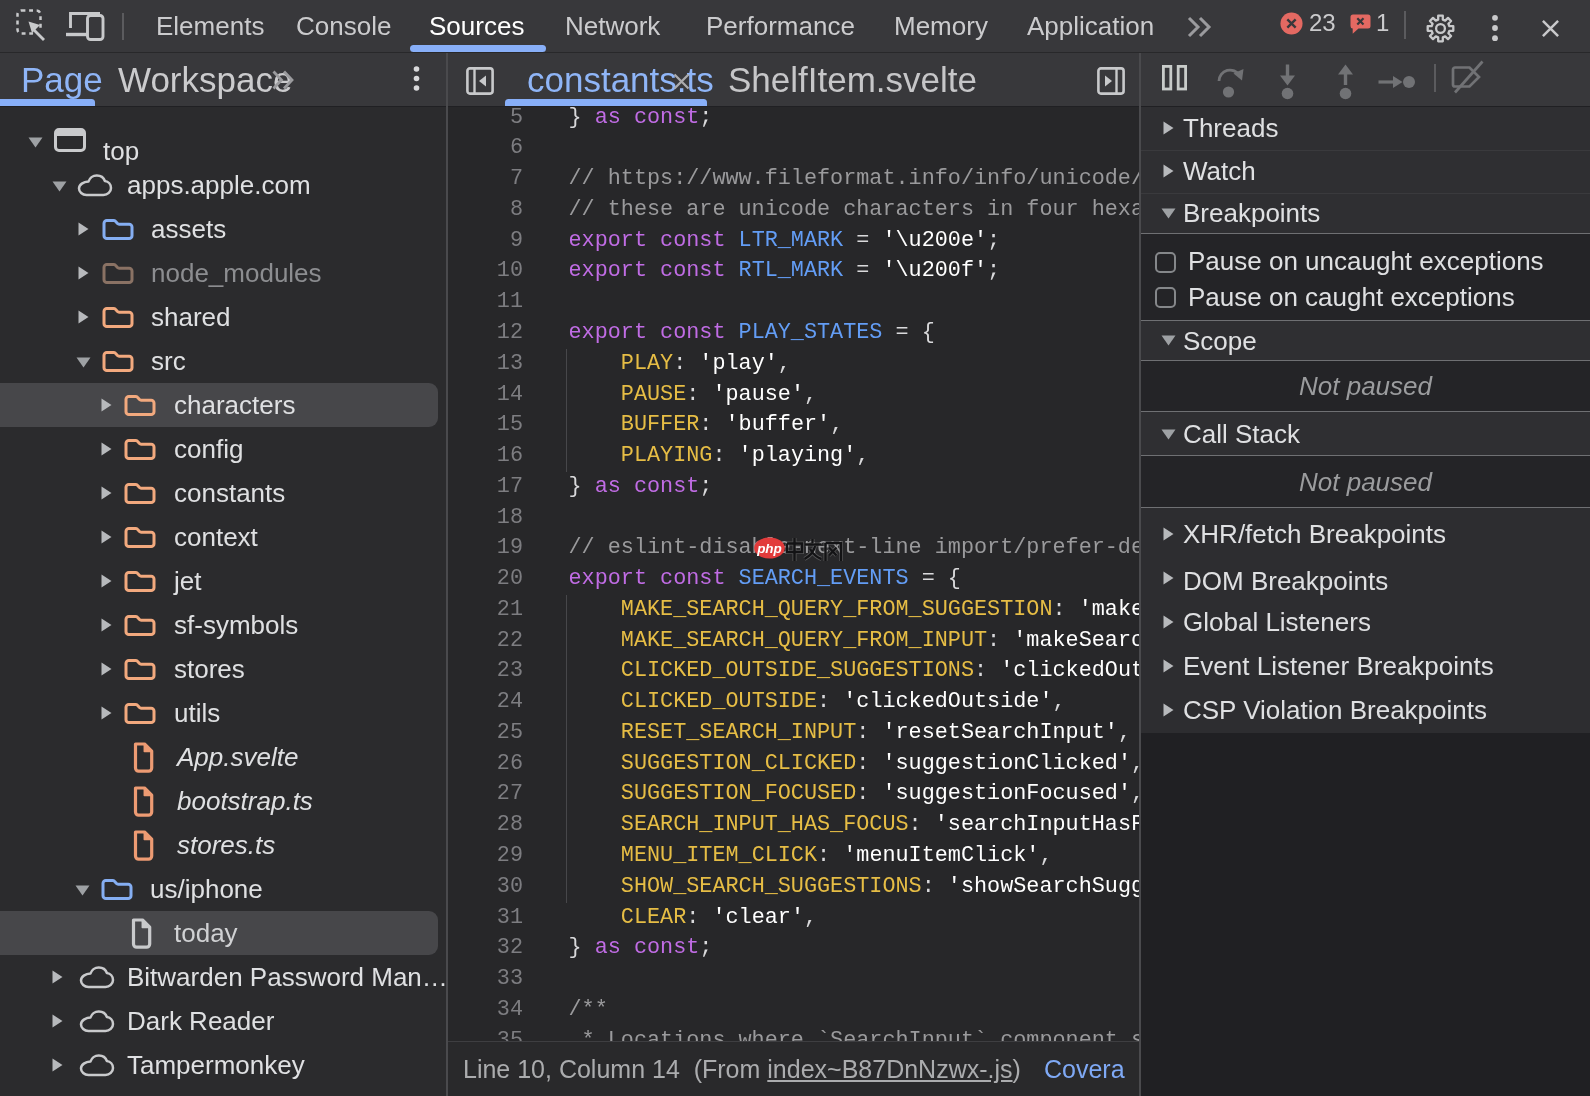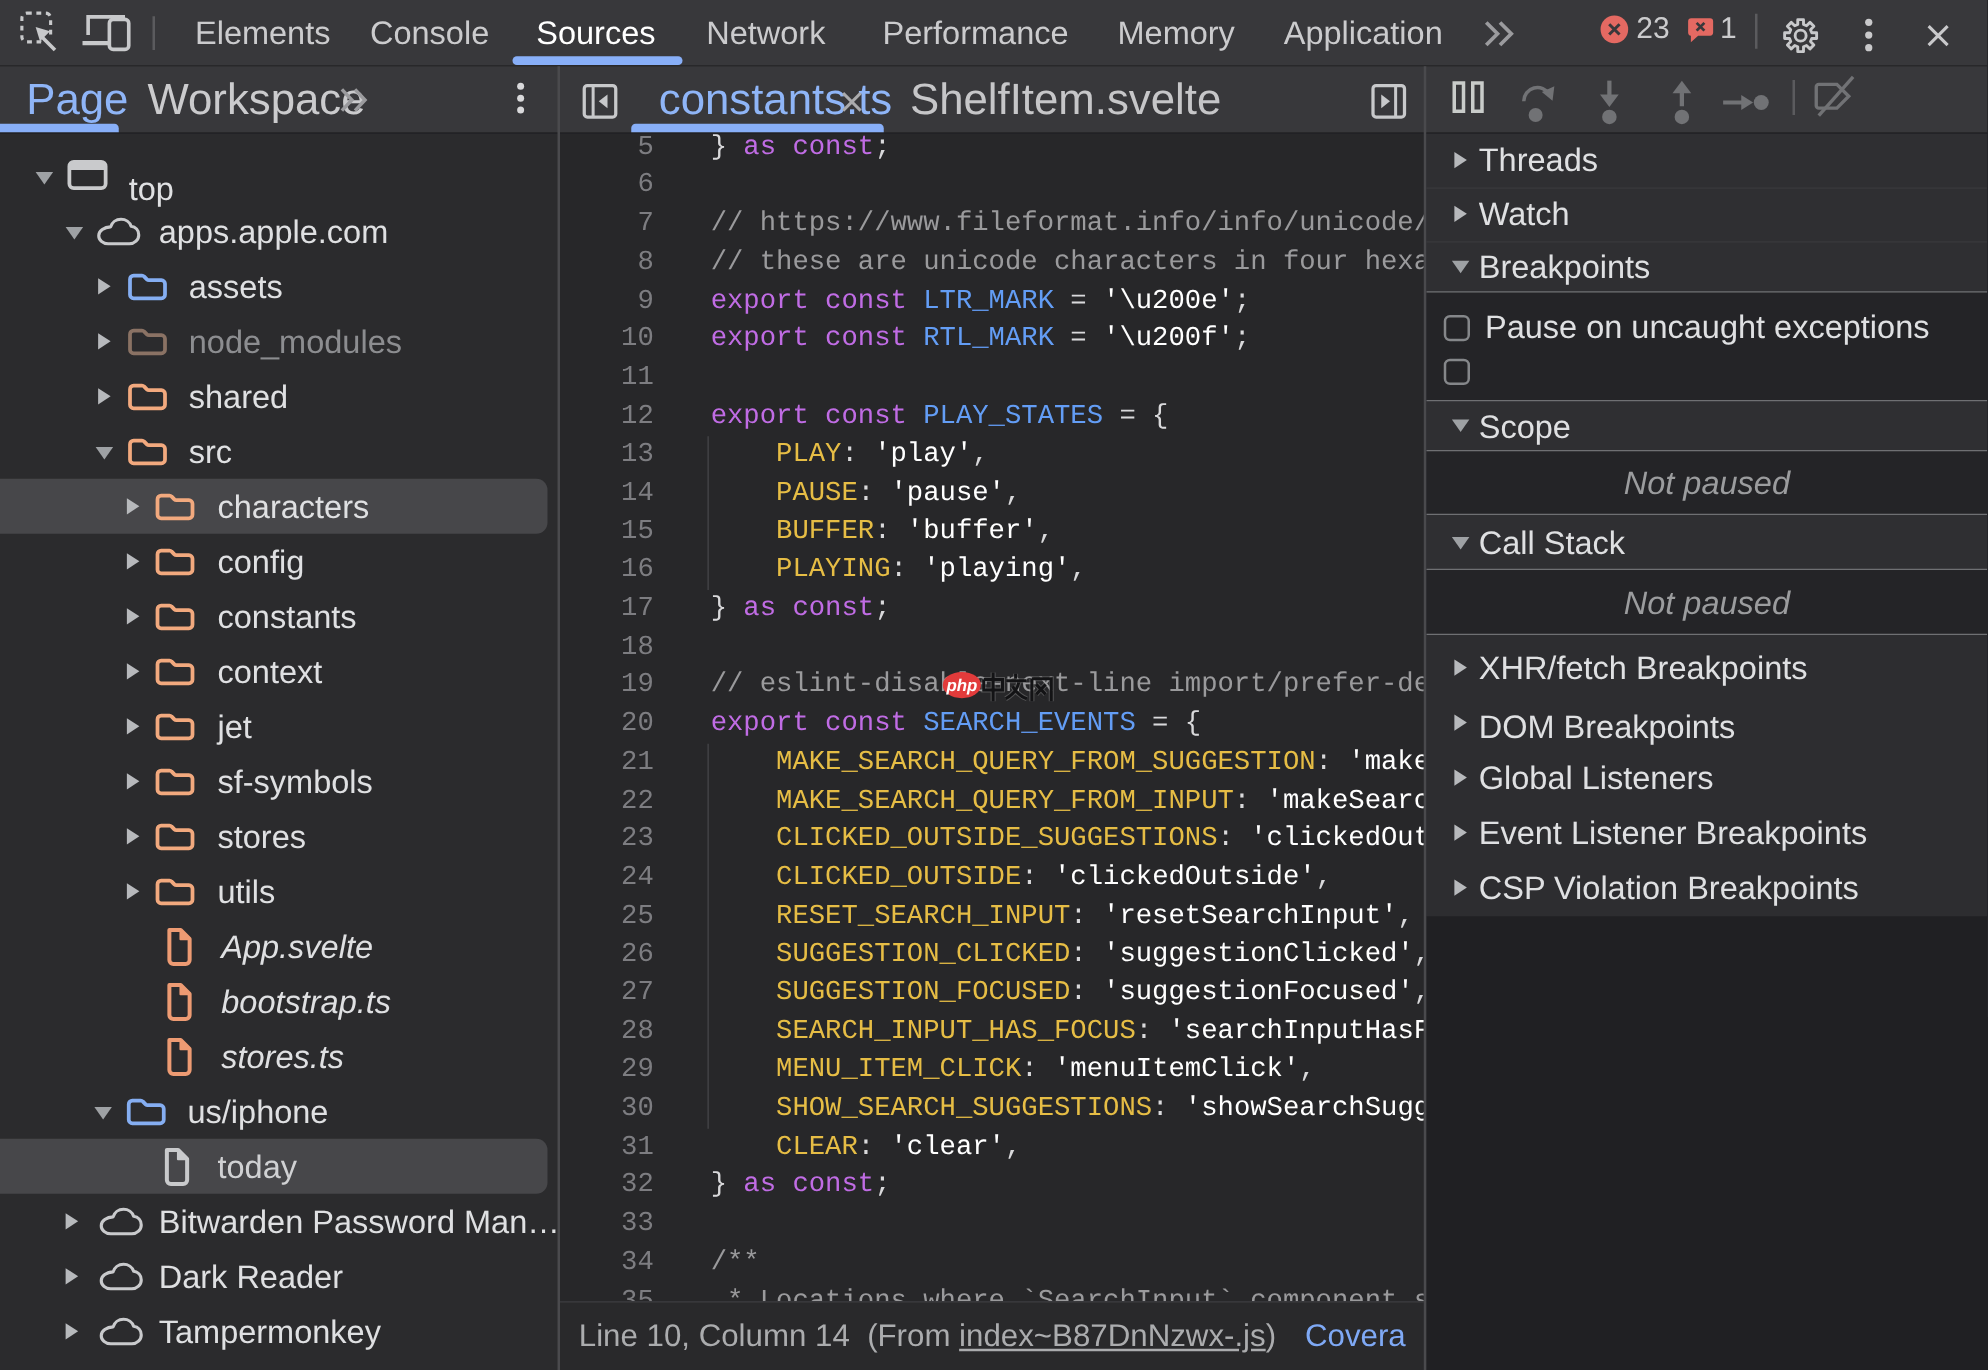--- a/index.html
+++ b/index.html
@@ -364,20 +364,21 @@
         <path d="M0.5 0.5 L10.5 7 L0.5 13.5 Z" fill="#B7B9BC"></path>
       </svg>
     <div class="t hdrtxtq" style="left:42px;top:42.5px;height:43px;line-height:43px;font-size:26px;">Watch</div>
     <svg style="left:20px;top:101px;" width="15" height="11" viewBox="0 0 15 11">
         <path d="M0.5 0.5 L14.5 0.5 L7.5 10.5 Z" fill="#9EA1A4"></path>
       </svg>
     <div class="t hdrtxtq" style="left:42px;top:85px;height:43px;line-height:43px;font-size:26px;">Breakpoints</div>
     <div class="abs" style="left:14px;top:144.5px;width:21px;height:21px;border:2.3px solid #85878A;border-radius:5px;"></div>
     <div class="t hdrtxt" style="left:47px;top:133px;height:42px;line-height:42px;">Pause on uncaught exceptions</div>
     <div class="abs" style="left:14px;top:180px;width:21px;height:21px;border:2.3px solid #85878A;border-radius:5px;"></div>
+    <div class="t hdrtxt" style="left:47px;top:168.5px;height:42px;line-height:42px;">Pause on caught exceptions</div>
     <svg style="left:20px;top:228px;" width="15" height="11" viewBox="0 0 15 11">
         <path d="M0.5 0.5 L14.5 0.5 L7.5 10.5 Z" fill="#9EA1A4"></path>
       </svg>
     <div class="t hdrtxt" style="left:42px;top:214px;height:40px;line-height:40px;">Scope</div>
     <div class="t" style="left:0;top:254px;width:449px;height:51px;line-height:51px;text-align:center;font-style:italic;color:#9B9C9E;">Not paused</div>
     <svg style="left:20px;top:322px;" width="15" height="11" viewBox="0 0 15 11">
         <path d="M0.5 0.5 L14.5 0.5 L7.5 10.5 Z" fill="#9EA1A4"></path>
       </svg>
     <div class="t hdrtxt" style="left:42px;top:305px;height:44px;line-height:44px;">Call Stack</div>
     <div class="t" style="left:0;top:349px;width:449px;height:52px;line-height:52px;text-align:center;font-style:italic;color:#9B9C9E;">Not paused</div>

